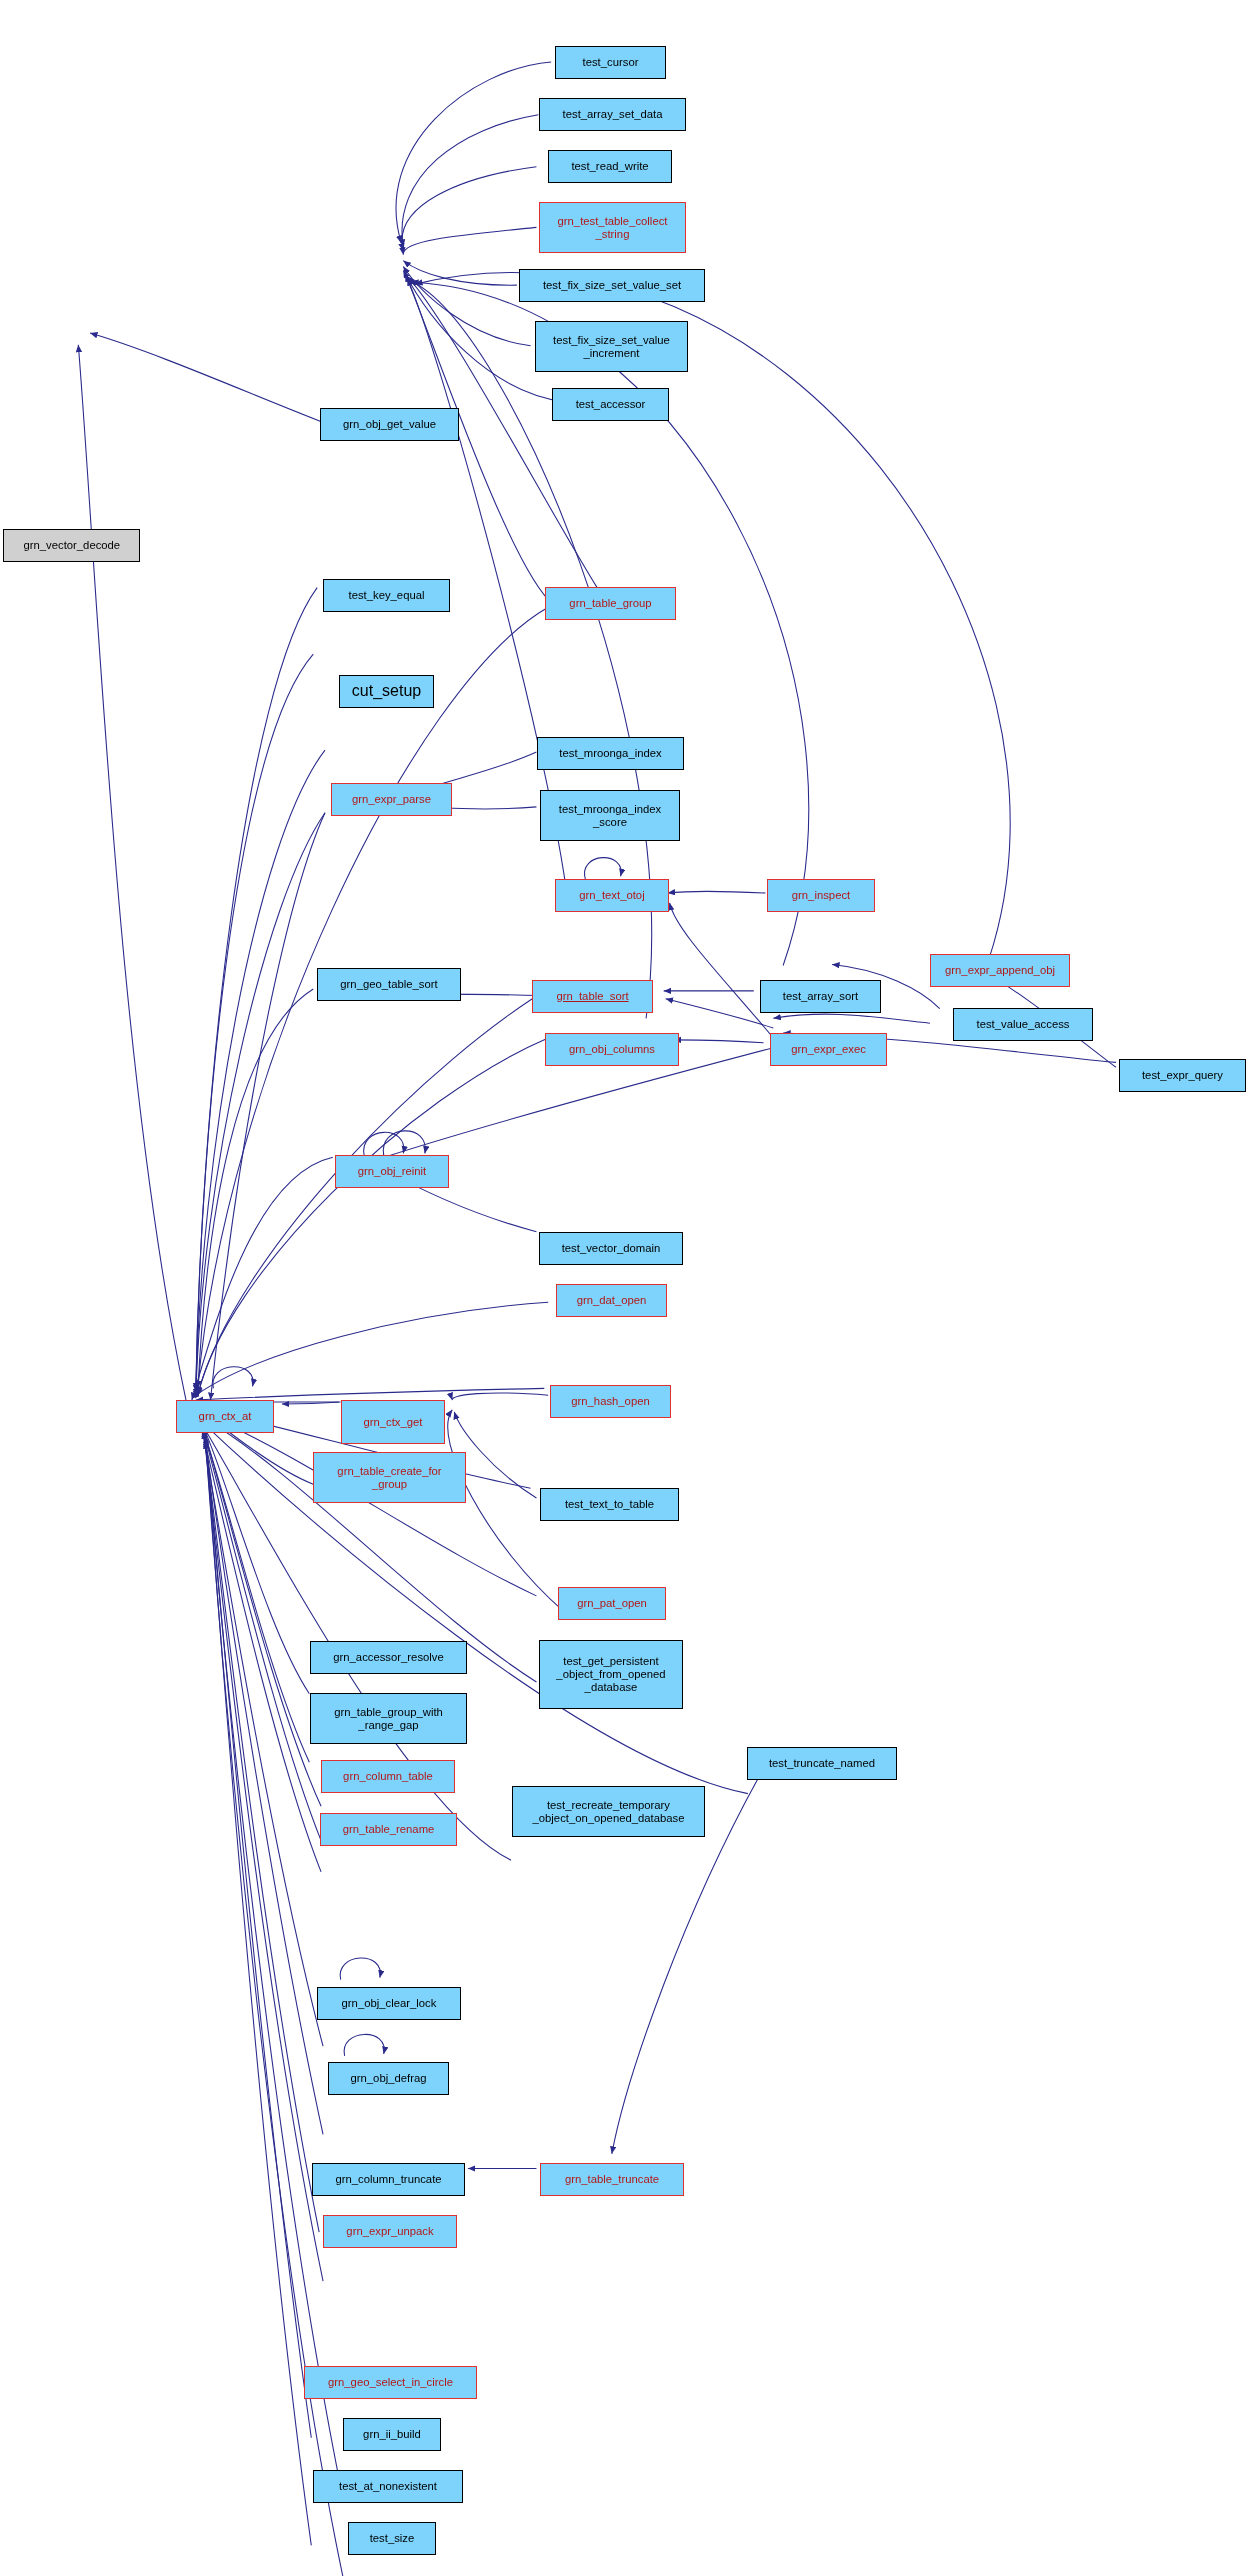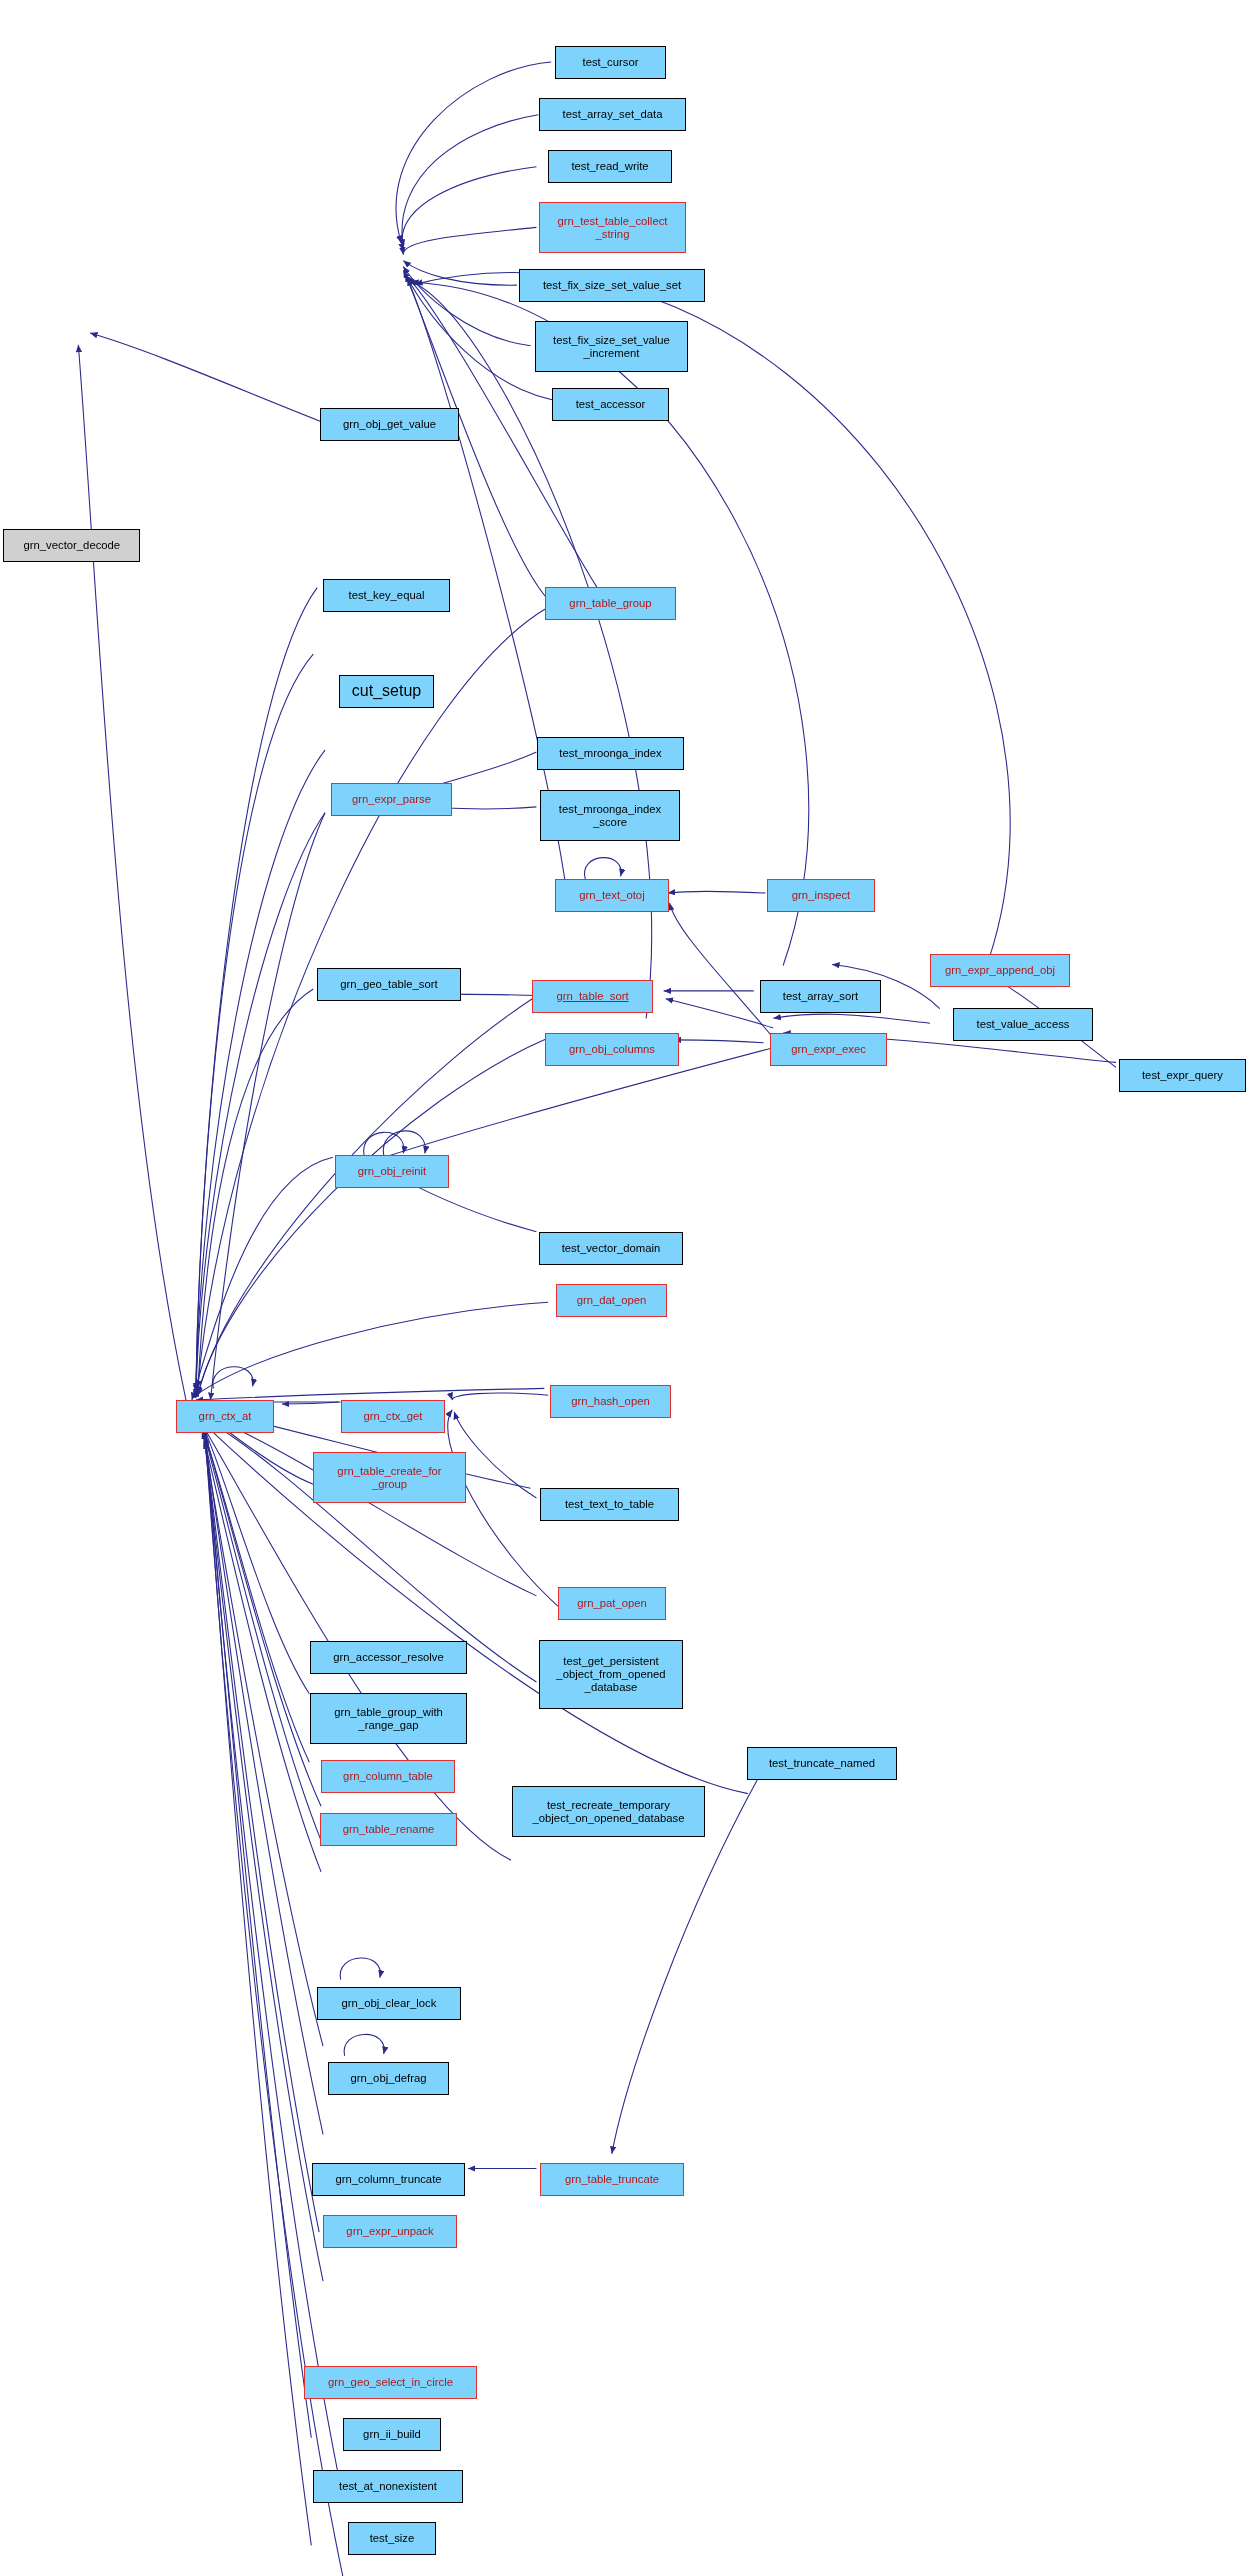--- a/index.html
+++ b/index.html
@@ -178,21 +178,21 @@
   <div class="node red" style="left: 532px; top: 980px; width: 121px; height: 33px; font-size: 11.3px; text-decoration: underline;"><span>grn_table_sort</span></div>
   <div class="node" style="left: 760px; top: 980px; width: 121px; height: 33px; font-size: 11.3px;"><span>test_array_sort</span></div>
   <div class="node" style="left: 937px; top: 1008px; width: 140px; height: 33px; font-size: 11.3px; margin-left: 16px;"><span>test_value_access</span></div>
   <div class="node red" style="left: 545px; top: 1033px; width: 134px; height: 33px; font-size: 11.3px;"><span>grn_obj_columns</span></div>
   <div class="node red" style="left: 770px; top: 1033px; width: 117px; height: 33px; font-size: 11.3px;"><span>grn_expr_exec</span></div>
   <div class="node" style="left: 1119px; top: 1059px; width: 127px; height: 33px; font-size: 11.3px;"><span>test_expr_query</span></div>
   <div class="node red" style="left: 335px; top: 1155px; width: 114px; height: 33px; font-size: 11.3px;"><span>grn_obj_reinit</span></div>
   <div class="node" style="left: 539px; top: 1232px; width: 144px; height: 33px; font-size: 11.3px;"><span>test_vector_domain</span></div>
   <div class="node red" style="left: 556px; top: 1284px; width: 111px; height: 33px; font-size: 11.3px;"><span>grn_dat_open</span></div>
   <div class="node red" style="left: 176px; top: 1400px; width: 98px; height: 33px; font-size: 11.3px;"><span>grn_ctx_at</span></div>
-  <div class="node red" style="left: 341px; top: 1400px; width: 104px; height: 33px; font-size: 11.3px;"><span>grn_ctx_get</span></div>
+  <div class="node red" style="left: 341px; top: 1400px; width: 104px; height: 44px; font-size: 11.3px;"><span>grn_ctx_get</span></div>
   <div class="node red" style="left: 550px; top: 1385px; width: 121px; height: 33px; font-size: 11.3px;"><span>grn_hash_open</span></div>
   <div class="node red" style="left: 313px; top: 1452px; width: 153px; height: 51px; font-size: 11.3px;"><span>grn_table_create_for
 _group</span></div>
   <div class="node" style="left: 540px; top: 1488px; width: 139px; height: 33px; font-size: 11.3px;"><span>test_text_to_table</span></div>
   <div class="node red" style="left: 558px; top: 1587px; width: 108px; height: 33px; font-size: 11.3px;"><span>grn_pat_open</span></div>
   <div class="node" style="left: 310px; top: 1641px; width: 157px; height: 33px; font-size: 11.3px;"><span>grn_accessor_resolve</span></div>
   <div class="node" style="left: 539px; top: 1640px; width: 144px; height: 69px; font-size: 11.3px;"><span>test_get_persistent
 _object_from_opened
 _database</span></div>
   <div class="node" style="left: 310px; top: 1693px; width: 157px; height: 51px; font-size: 11.3px;"><span>grn_table_group_with

